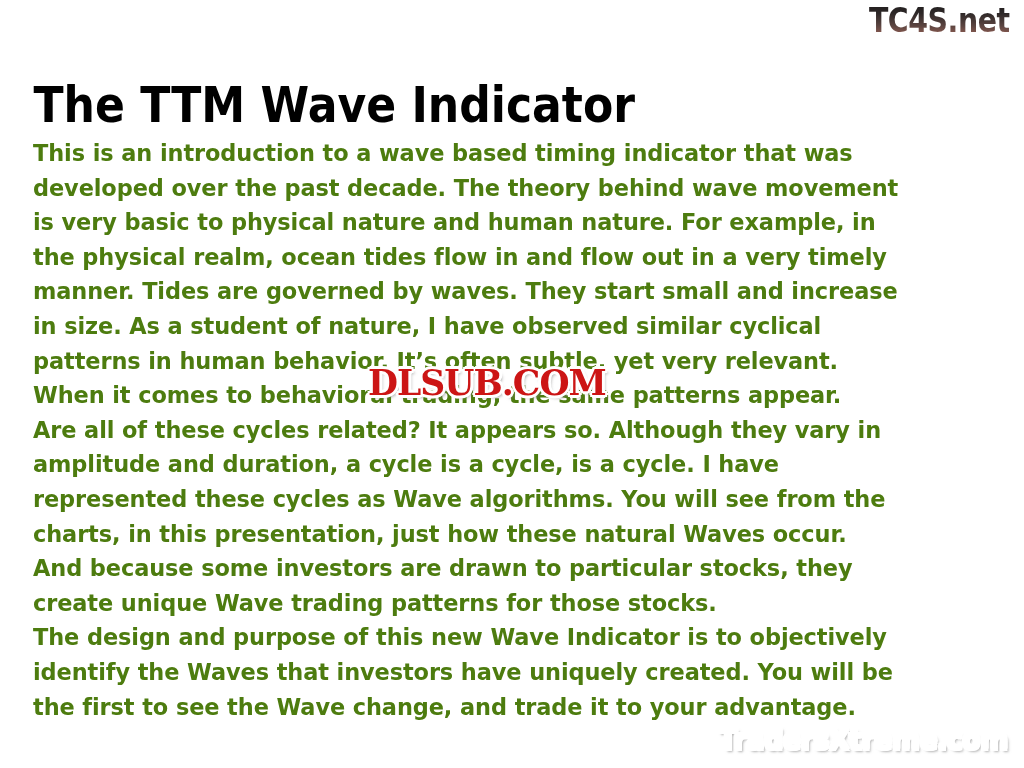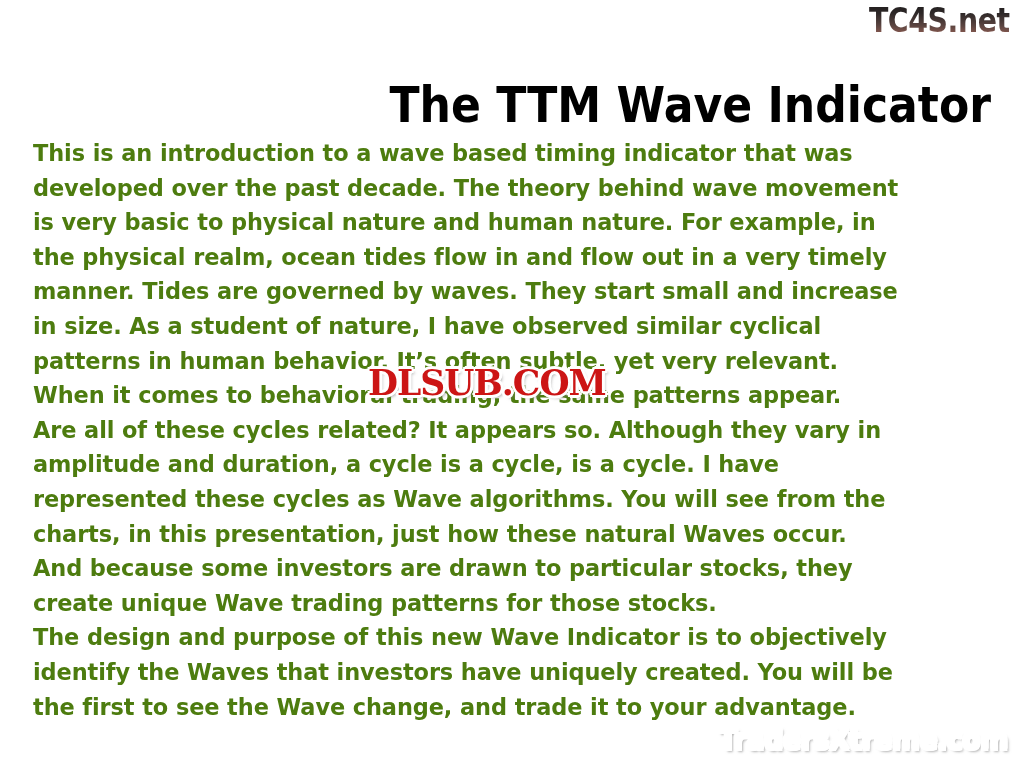--- a/index.html
+++ b/index.html
@@ -48,21 +48,21 @@
     text-shadow: none;
     white-space: nowrap;
   }
 
   
   #title {
     position: absolute;
     top: 44px;
     left: 0;
     width: 1024px;
-    text-align: right;
+    text-align: left;
     font-family: "DejaVu Sans", sans-serif;
     font-weight: 700;
     font-size: 49px;
     line-height: 58px;
     color: #000000;
     letter-spacing: 0px;
     white-space: nowrap;
   }
   #title .title-inner {
     display: inline-block;

